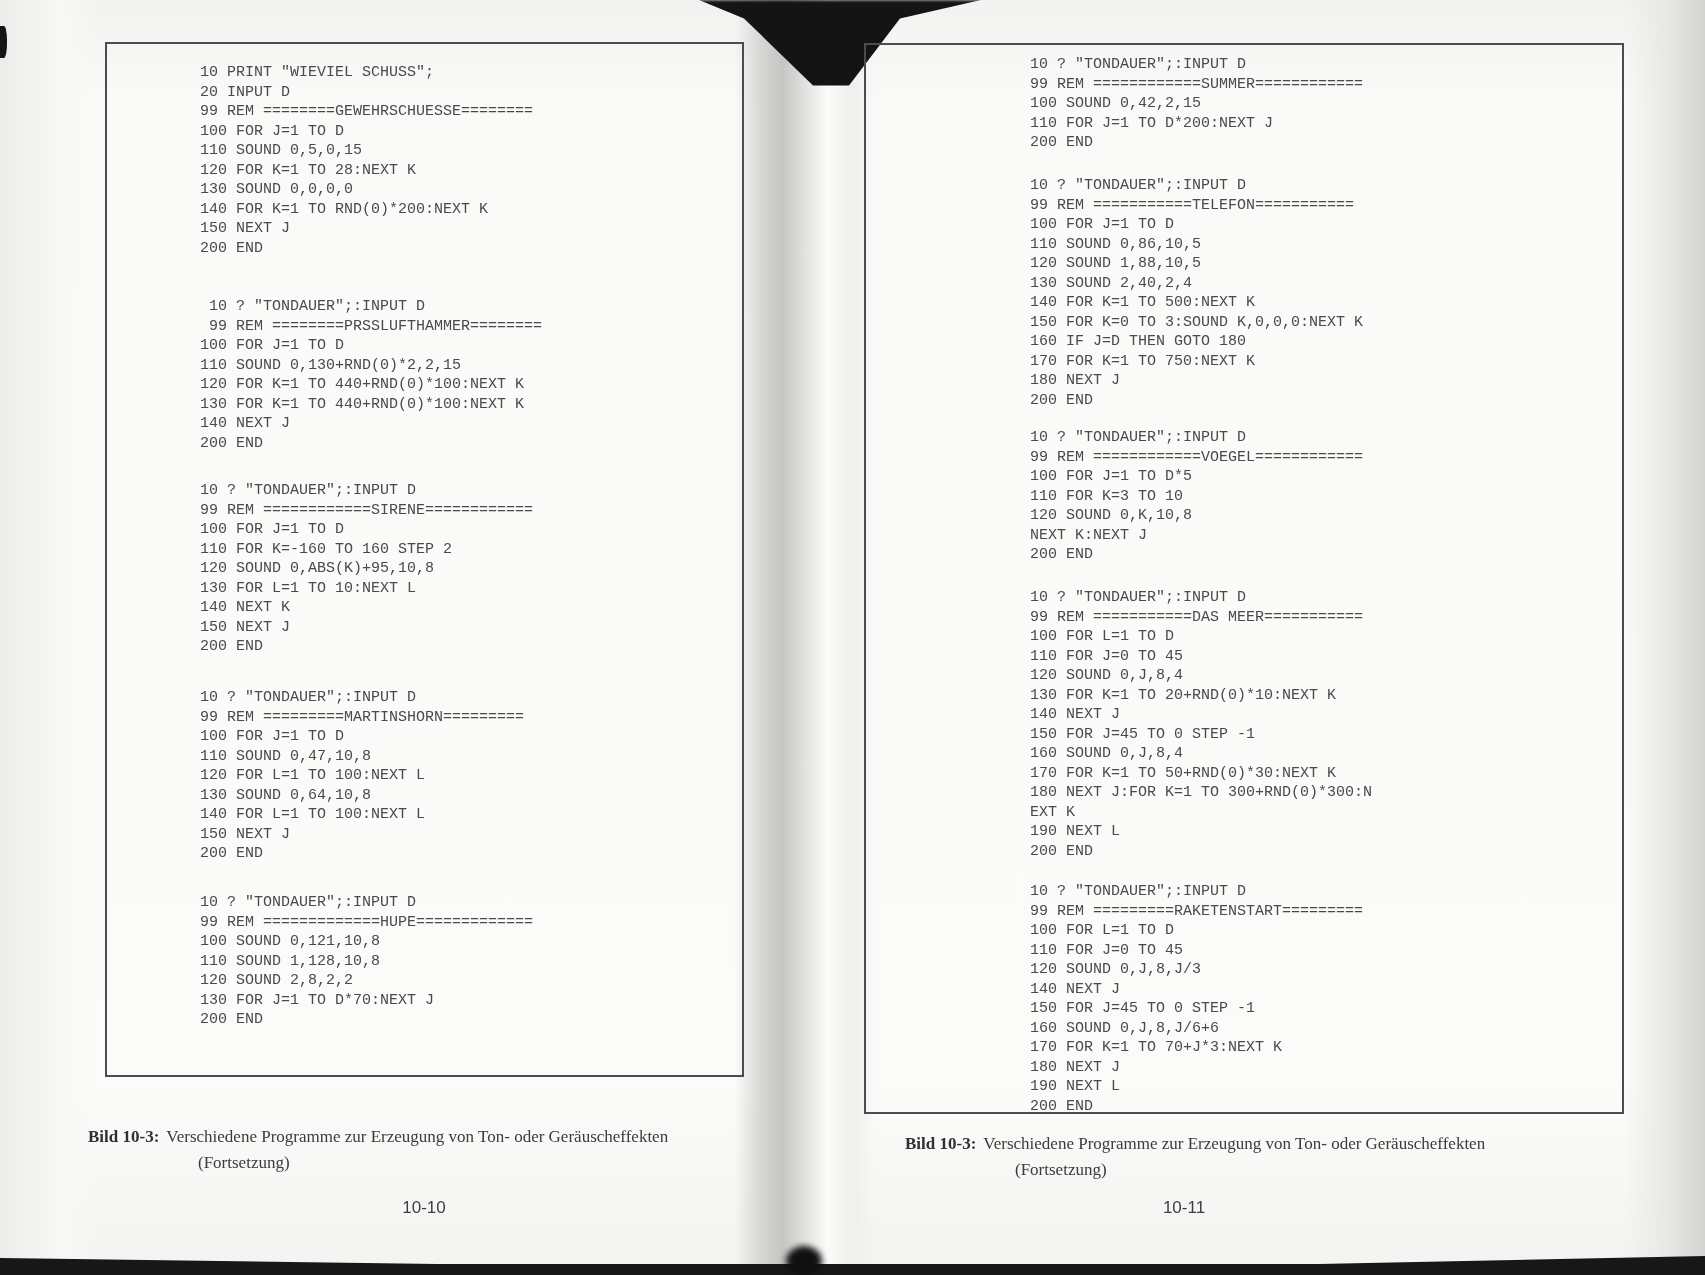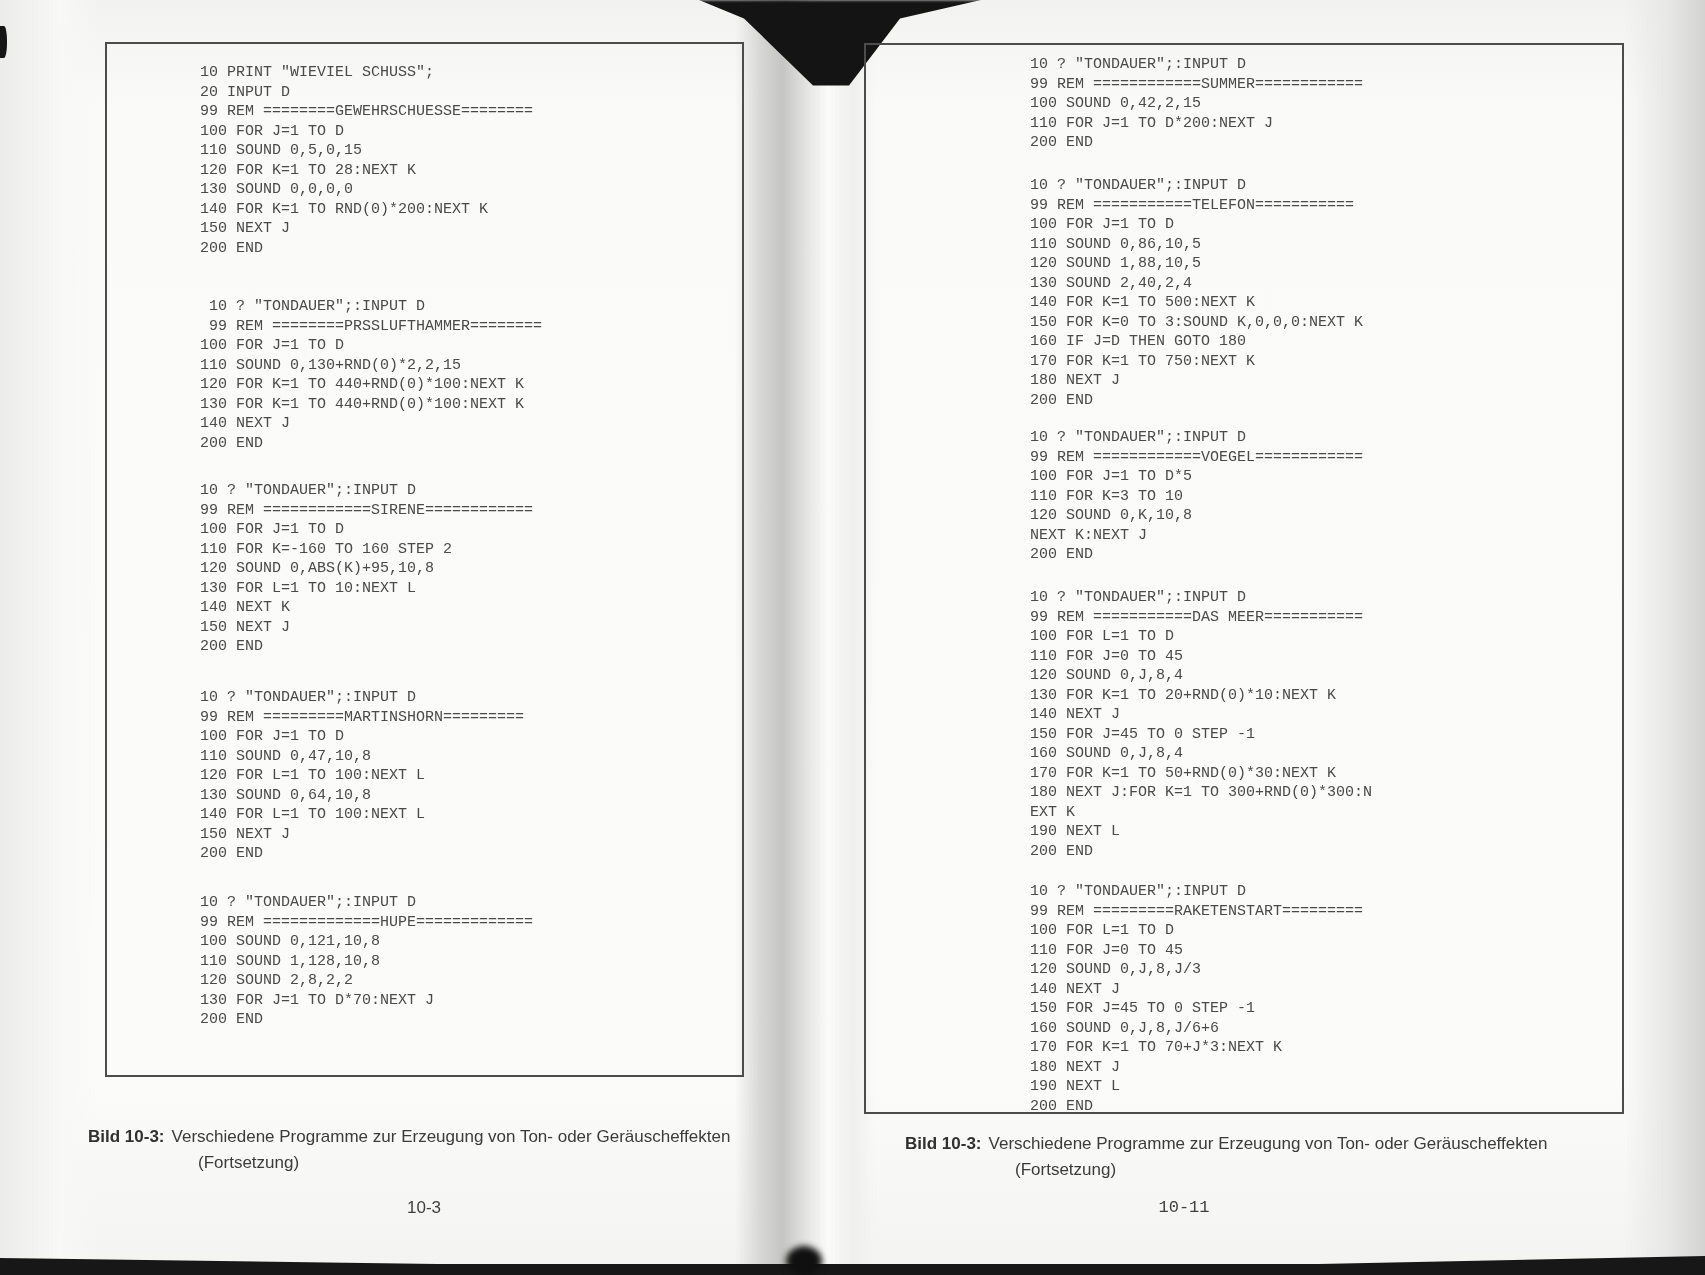--- a/index.html
+++ b/index.html
@@ -48,29 +48,29 @@
   .l3{left:200px;top:481px;}
   .l4{left:200px;top:688px;}
   .l5{left:200px;top:893px;}
   
   .r1{left:1030px;top:55px;}
   .r2{left:1030px;top:176px;}
   .r3{left:1030px;top:428px;}
   .r4{left:1030px;top:588px;}
   .r5{left:1030px;top:882px;}
   
-  .caption{position:absolute;font-size:17px;line-height:26px;color:#3b3b3b;width:700px;}
+  .caption{position:absolute;font-size:17px;line-height:26px;color:#3b3b3b;width:700px;font-family:Liberation Serif, serif;}
   .caption-left{left:88px;top:1124px;}
   .caption-right{left:905px;top:1131px;}
   .cap-label{font-weight:bold;color:#303030;margin-right:7px;}
   .cap-line2{margin-left:110px;}
   
   .pagenum{position:absolute;font-size:17px;color:#3f3f3f;width:80px;text-align:center;}
   .pagenum-left{left:384px;top:1198px;}
-  .pagenum-right{left:1144px;top:1198px;font-family:Liberation Mono, monospace;}
+  .pagenum-right{left:1144px;top:1198px;}
 </style>
 </head>
 <body>
 
 <div class="scan">
 
   <div class="edge-left"></div>
   <div class="edge-right"></div>
   <div class="gutter"></div>
   <div class="spine-top"></div>
@@ -181,16 +181,16 @@
   <div class="caption caption-left">
     <span class="cap-label">Bild 10-3:</span><span class="cap-text">Verschiedene Programme zur Erzeugung von Ton- oder Geräuscheffekten</span>
     <div class="cap-line2">(Fortsetzung)</div>
   </div>
 
   <div class="caption caption-right">
     <span class="cap-label">Bild 10-3:</span><span class="cap-text">Verschiedene Programme zur Erzeugung von Ton- oder Geräuscheffekten</span>
     <div class="cap-line2">(Fortsetzung)</div>
   </div>
 
-  <div class="pagenum pagenum-left">10-3</div>
+  <div class="pagenum pagenum-left">10-10</div>
   <div class="pagenum pagenum-right">10-11</div>
 
 </div>
 
 </body></html>

